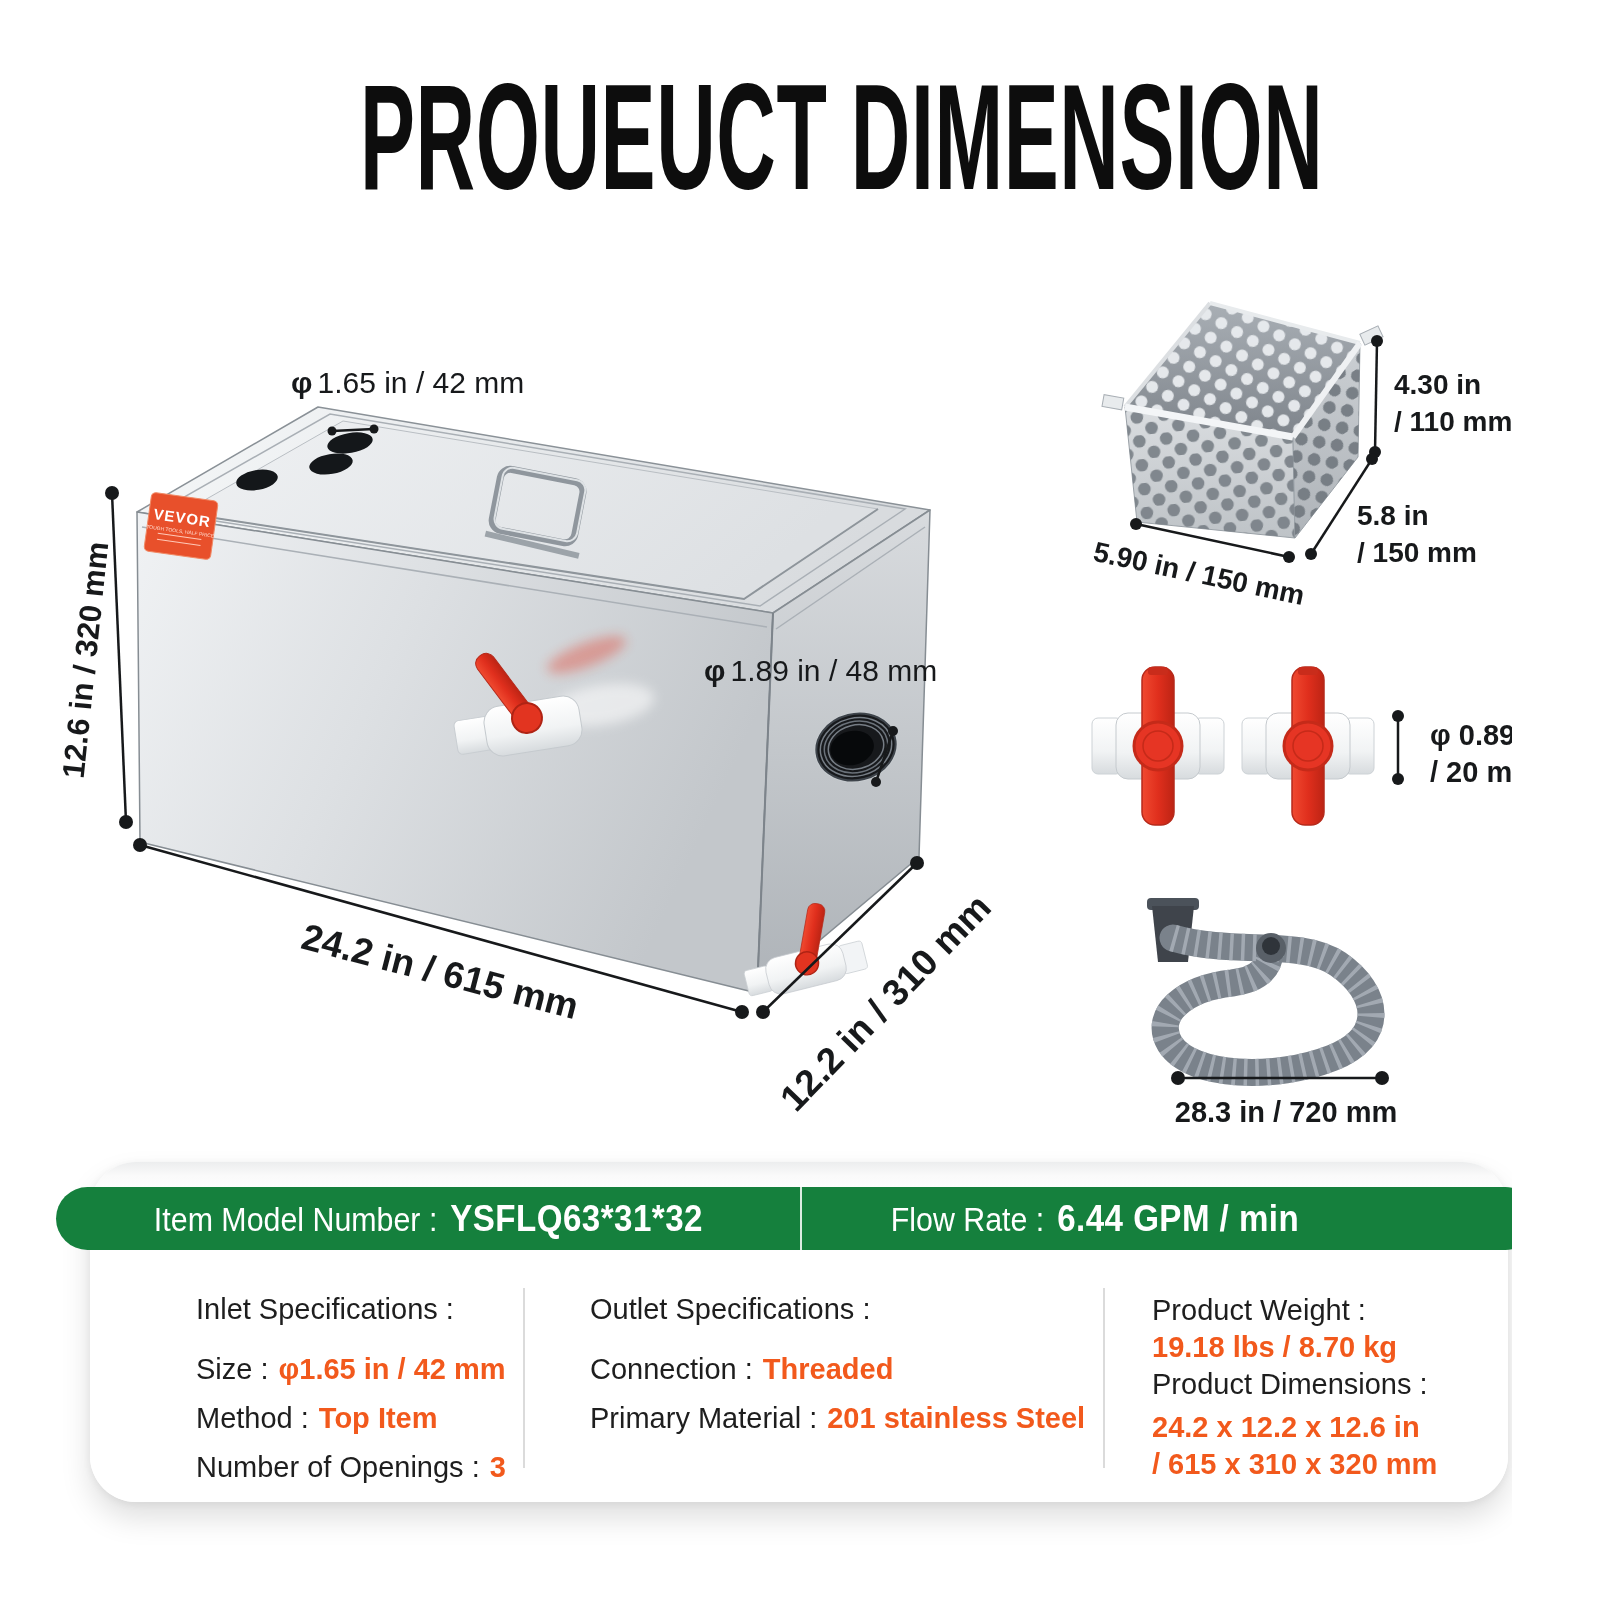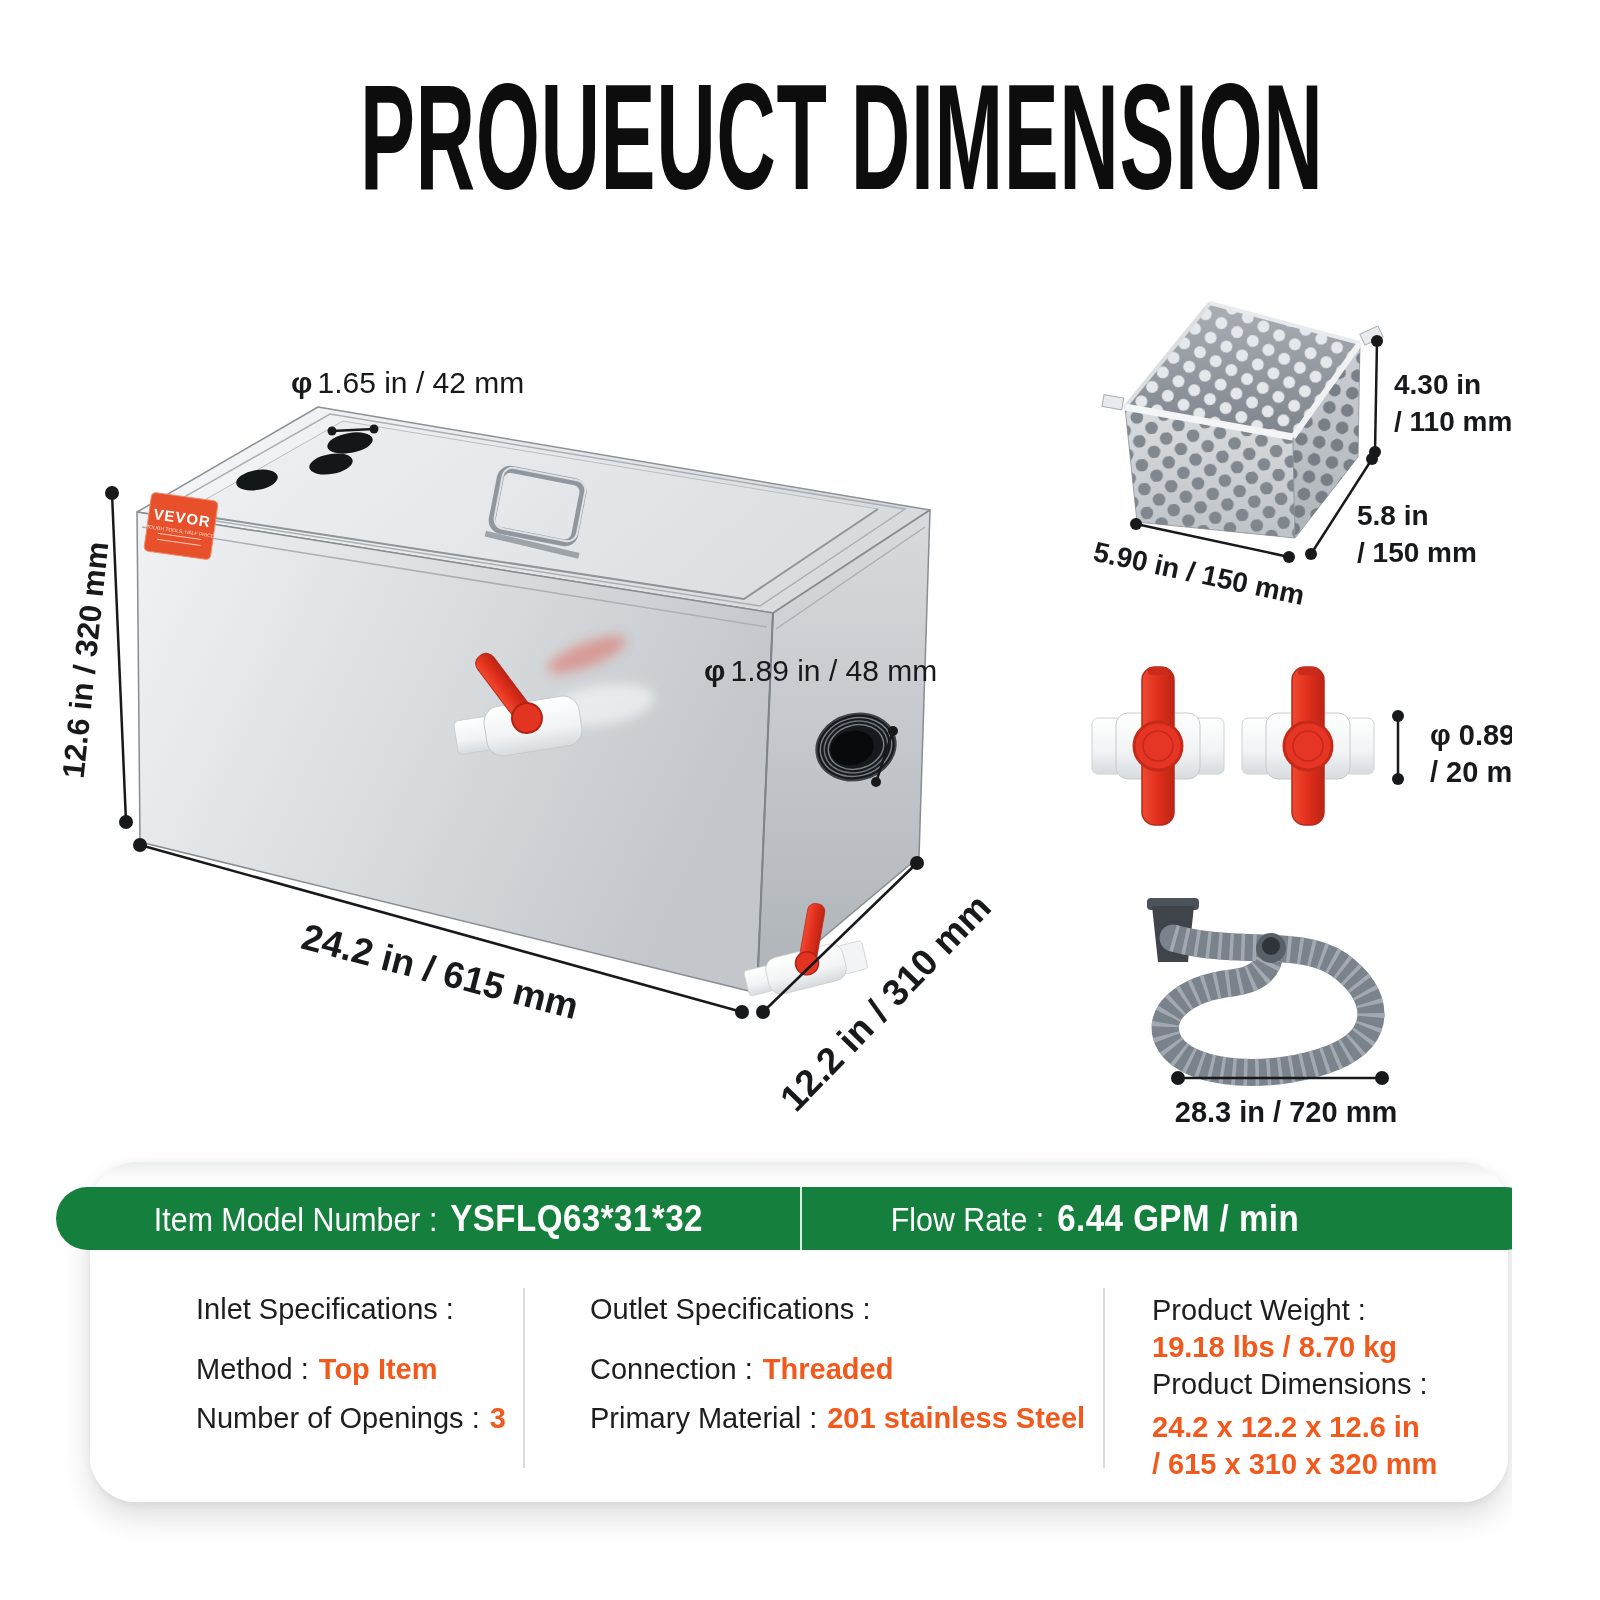--- a/index.html
+++ b/index.html
@@ -304,20 +304,23 @@
       </span>
     </div>
   </div>
 
   <div class="vdiv" style="left:523px;top:1288px;height:180px;"></div>
   <div class="vdiv" style="left:1103px;top:1288px;height:180px;"></div>
 
   <div class="spec-col" style="left:156px;top:1292px;margin-left:40px;">
     <div class="spec-h">Inlet Specifications :</div>
     <div class="spec-row">
+      <span>Size :</span><span class="val">φ1.65 in / 42 mm</span>
+    </div>
+    <div class="spec-row">
       <span>Method :</span><span class="val">Top Item</span>
     </div>
     <div class="spec-row">
       <span>Number of Openings :</span><span class="val">3</span>
     </div>
   </div>
 
   <div class="spec-col" style="left:590px;top:1292px;">
     <div class="spec-h">Outlet Specifications :</div>
     <div class="spec-row">

